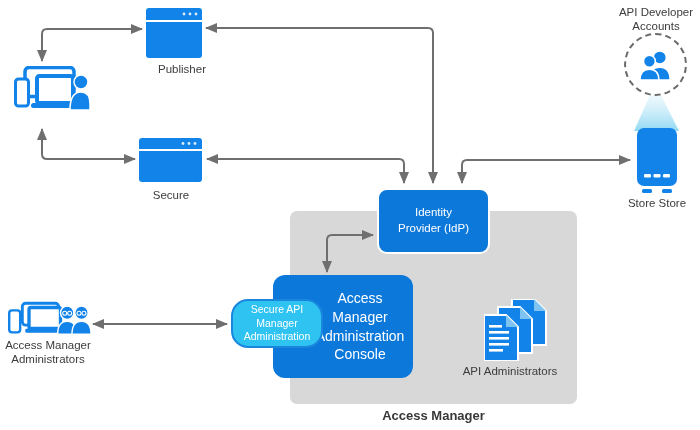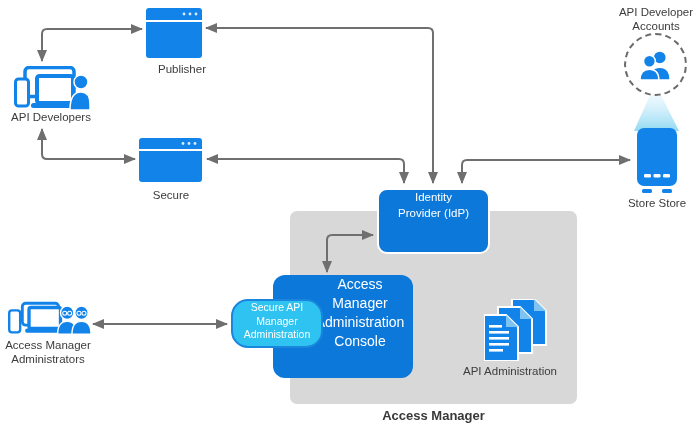--- a/index.html
+++ b/index.html
@@ -1,21 +1,21 @@
 <!DOCTYPE html>
 <html><head>
 <meta charset="utf-8">
 <style>
   html,body{margin:0;padding:0;background:#fff;}
   .canvas{position:relative;width:700px;height:430px;background:#fff;overflow:hidden;
           font-family:"Liberation Sans","DejaVu Sans",sans-serif;}
   .abs{position:absolute;}
   .node-label{position:absolute;color:#3c3c3c;font-size:11.5px;line-height:1.25;
               text-align:center;white-space:pre-line;}
-  .box{position:absolute;box-sizing:border-box;display:flex;justify-content:center;
+  .box{position:absolute;box-sizing:border-box;display:flex;align-items:center;justify-content:center;
        color:#fff;text-align:center;white-space:pre-line;}
   #am-container{left:290px;top:211px;width:287px;height:193px;background:#d8d8d8;border-radius:7px;z-index:0;}
   #am-label{left:290px;top:408px;width:287px;font-weight:bold;font-size:13px;color:#383838;}
   #arrow-layer{left:0;top:0;width:700px;height:430px;z-index:1;pointer-events:none;}
   #idp-box{left:377px;top:188px;width:113px;height:66px;background:#0c78da;border:2px solid #fff;
            border-radius:10px;font-size:11.5px;line-height:1.35;z-index:3;}
   #console-box{left:273px;top:275px;width:140px;height:103px;background:#0c78da;border-radius:12px;
            font-size:14px;line-height:1.35;padding-left:34px;z-index:2;}
   #cyan-box{left:231px;top:299px;width:92px;height:49px;background:#2fc3f2;border:2px solid #1a86de;
            border-radius:17px;font-size:10.5px;line-height:1.3;z-index:3;}
@@ -72,21 +72,20 @@
   <div class="node-label" style="left:140px;top:188px;width:62px">Secure</div>
 
   <svg class="icon" style="left:14px;top:66px" width="76" height="44" viewBox="0 0 76 44">
     <rect x="11" y="1.5" width="49" height="29" rx="4" fill="#fff" stroke="#1183e9" stroke-width="3.5"></rect>
     <rect x="1.5" y="13" width="13" height="27" rx="3" fill="#fff" stroke="#1183e9" stroke-width="3"></rect>
     <rect x="23" y="10" width="36" height="27" rx="2.5" fill="#fff" stroke="#1183e9" stroke-width="4"></rect>
     <rect x="17" y="37" width="47" height="5" rx="2.5" fill="#1183e9"></rect>
     <circle cx="67" cy="16" r="7" fill="#1183e9" stroke="#fff" stroke-width="1.5"></circle>
     <path d="M56 44 Q56 26 67 26 Q76 26 76 38 V44 Z" fill="#1183e9" stroke="#fff" stroke-width="1.5"></path>
   </svg>
-  <div class="node-label" style="left:4px;top:110px;width:94px">API Developers</div>
 
   <svg class="icon" style="left:8px;top:301px" width="84" height="34" viewBox="0 0 88 34">
     <rect x="15" y="1.5" width="38" height="23" rx="3.5" fill="#fff" stroke="#1183e9" stroke-width="3"></rect>
     <rect x="1.25" y="9" width="11.5" height="23" rx="3" fill="#fff" stroke="#1183e9" stroke-width="2.5"></rect>
     <rect x="22" y="6" width="33" height="22" rx="2" fill="#fff" stroke="#1183e9" stroke-width="3.5"></rect>
     <rect x="18" y="28" width="41" height="4.5" rx="2" fill="#1183e9"></rect>
     <g>
       <circle cx="62" cy="11.5" r="7" fill="#1183e9" stroke="#fff" stroke-width="1.5"></circle>
       <circle cx="59.4" cy="12" r="2.1" fill="none" stroke="#fff" stroke-width="1.1"></circle>
       <circle cx="64.6" cy="12" r="2.1" fill="none" stroke="#fff" stroke-width="1.1"></circle>
@@ -153,17 +152,17 @@
     <g transform="translate(0,16)">
       <path d="M0 0 H22 L34 12 V46 H0 Z" fill="#1183e9" stroke="#fff" stroke-width="2"></path>
       <path d="M22 0 L34 12 H22 Z" fill="#7fc3f2"></path>
       <rect x="5" y="10" width="13" height="2.6" fill="#fff"></rect>
       <rect x="5" y="16" width="20" height="2.6" fill="#fff"></rect>
       <rect x="5" y="22" width="20" height="2.6" fill="#fff"></rect>
       <rect x="5" y="28" width="20" height="2.6" fill="#fff"></rect>
       <rect x="5" y="34" width="14" height="2.6" fill="#fff"></rect>
     </g>
   </svg>
-  <div class="node-label" style="left:445px;top:364px;width:130px">API Administration</div>
+  <div class="node-label" style="left:445px;top:364px;width:130px">API Administrators</div>
 
   <div class="node-label" id="am-label">Access Manager</div>
 
 </div>
 
 </body></html>

